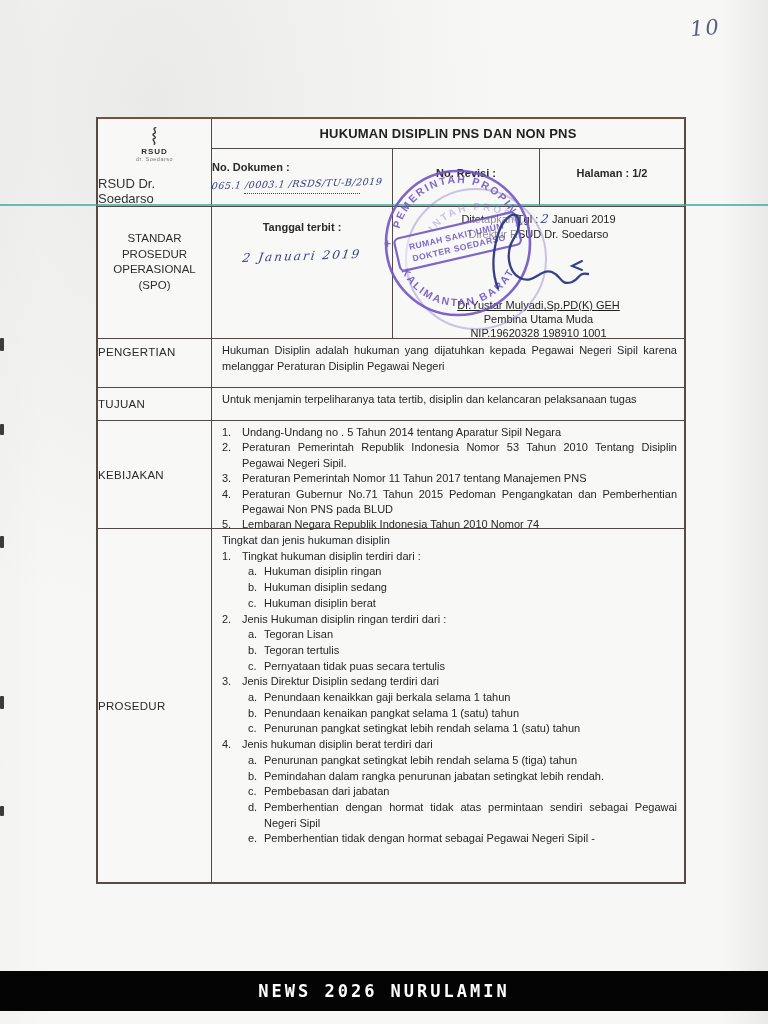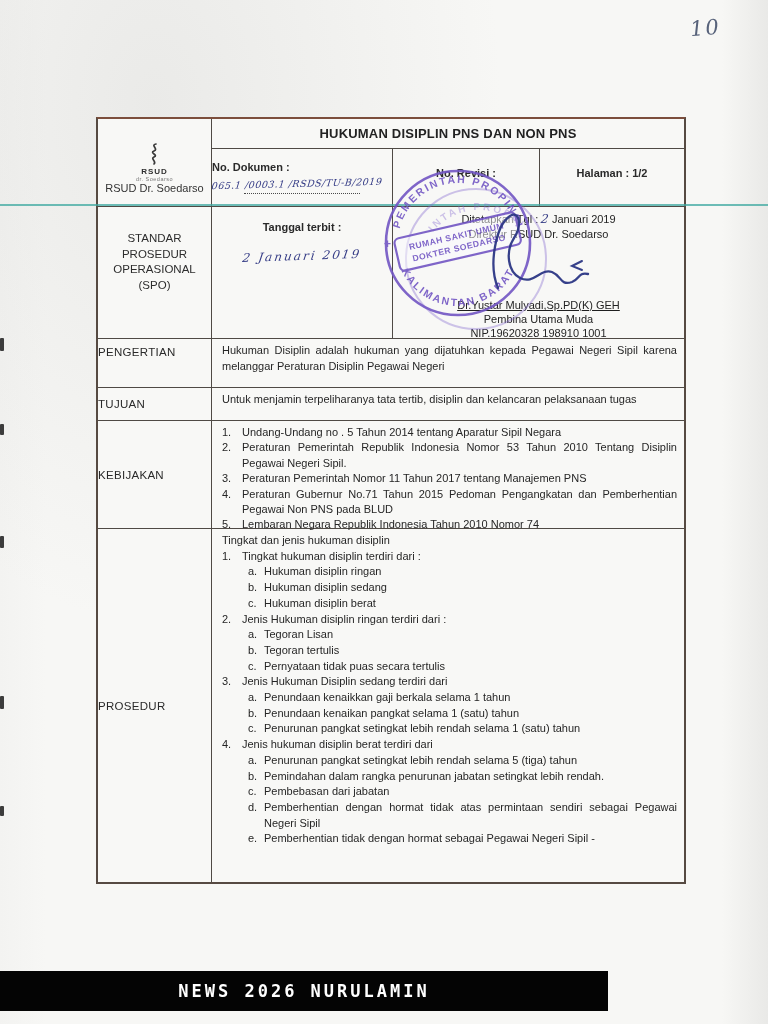--- a/index.html
+++ b/index.html
@@ -36,25 +36,25 @@
     display:grid;
     grid-template-columns:114px 181px 147px 144px;
     grid-template-rows:30px 58px 132px 49px 33px 108px 1fr;
     border:2px solid #564a42;border-top-color:#7c4e3c;
     background:#f8f8f6;z-index:1;
   }
   .cell{border-right:1.4px solid #4f4a45;border-bottom:1.4px solid #4f4a45;position:relative;box-sizing:border-box;}
   .cell.last-col{border-right:none;}
   .cell.last-row{border-bottom:none;}
 
-  .logo-cell{grid-column:1;grid-row:1/3;display:flex;flex-direction:column;align-items:center;justify-content:flex-start;padding-top:23px;}
+  .logo-cell{grid-column:1;grid-row:1/3;display:flex;flex-direction:column;align-items:center;justify-content:flex-end;padding-top:7px;}
   .logo-glyph{height:24px;}
   .logo-text{font-size:8px;font-weight:bold;letter-spacing:1px;color:#2f2f2f;margin-top:1px;}
   .logo-sub{font-size:5.5px;color:#777;letter-spacing:0.5px;filter:blur(0.3px);}
-  .org-name{font-size:11px;color:#333;margin-top:0;}
+  .org-name{font-size:13px;color:#333;margin-top:14px;}
 
   .title-cell{grid-column:2/5;grid-row:1;display:flex;align-items:center;justify-content:center;}
   .doc-title{font-size:13px;font-weight:bold;letter-spacing:0.2px;color:#222;}
 
   .nodok-cell{grid-column:2;grid-row:2;text-align:left;padding-top:12px;}
   .norev-cell{grid-column:3;grid-row:2;text-align:center;padding-top:18px;}
   .halaman-cell{grid-column:4;grid-row:2;text-align:center;padding-top:18px;}
   .hdr-label{font-size:11px;font-weight:bold;color:#2a2a2a;}
   .hand{
     font-family:"DejaVu Serif", serif;font-style:italic;
@@ -88,21 +88,21 @@
   .tline.ind1 .mk{flex:0 0 16px;}
   .tline.just .tx{text-align:justify;}
   .kebijakan .tline{line-height:15.4px;}
   .pengertian-text .tline .tx{text-align:justify;}
 
   
   .stamp-svg{position:absolute;left:370px;top:155px;z-index:3;pointer-events:none;}
 
   
   .footer-bar{
-    position:absolute;left:0;top:971px;width:608px;height:40px;background:#040404;z-index:4;
+    position:absolute;left:0;top:971px;width:768px;height:40px;background:#040404;z-index:4;
     display:flex;align-items:center;justify-content:center;
   }
   .footer-text{
     font-family:"DejaVu Sans Mono", monospace;font-weight:bold;
     font-size:17px;color:#ffffff;letter-spacing:3px;
   }
 </style>
 </head>
 <body>
 
@@ -238,21 +238,21 @@
         <div class="tline ind1">
           <span class="mk">b.</span>
           <span class="tx">Tegoran tertulis</span>
         </div>
         <div class="tline ind1">
           <span class="mk">c.</span>
           <span class="tx">Pernyataan tidak puas secara tertulis</span>
         </div>
         <div class="tline">
           <span class="mk">3.</span>
-          <span class="tx">Jenis Hukuman Disiplin sedang terdiri dari</span>
+          <span class="tx">Jenis Direktur Disiplin sedang terdiri dari</span>
         </div>
         <div class="tline ind1">
           <span class="mk">a.</span>
           <span class="tx">Penundaan kenaikkan gaji berkala selama 1 tahun</span>
         </div>
         <div class="tline ind1">
           <span class="mk">b.</span>
           <span class="tx">Penundaan kenaikan pangkat selama 1 (satu) tahun</span>
         </div>
         <div class="tline ind1">

